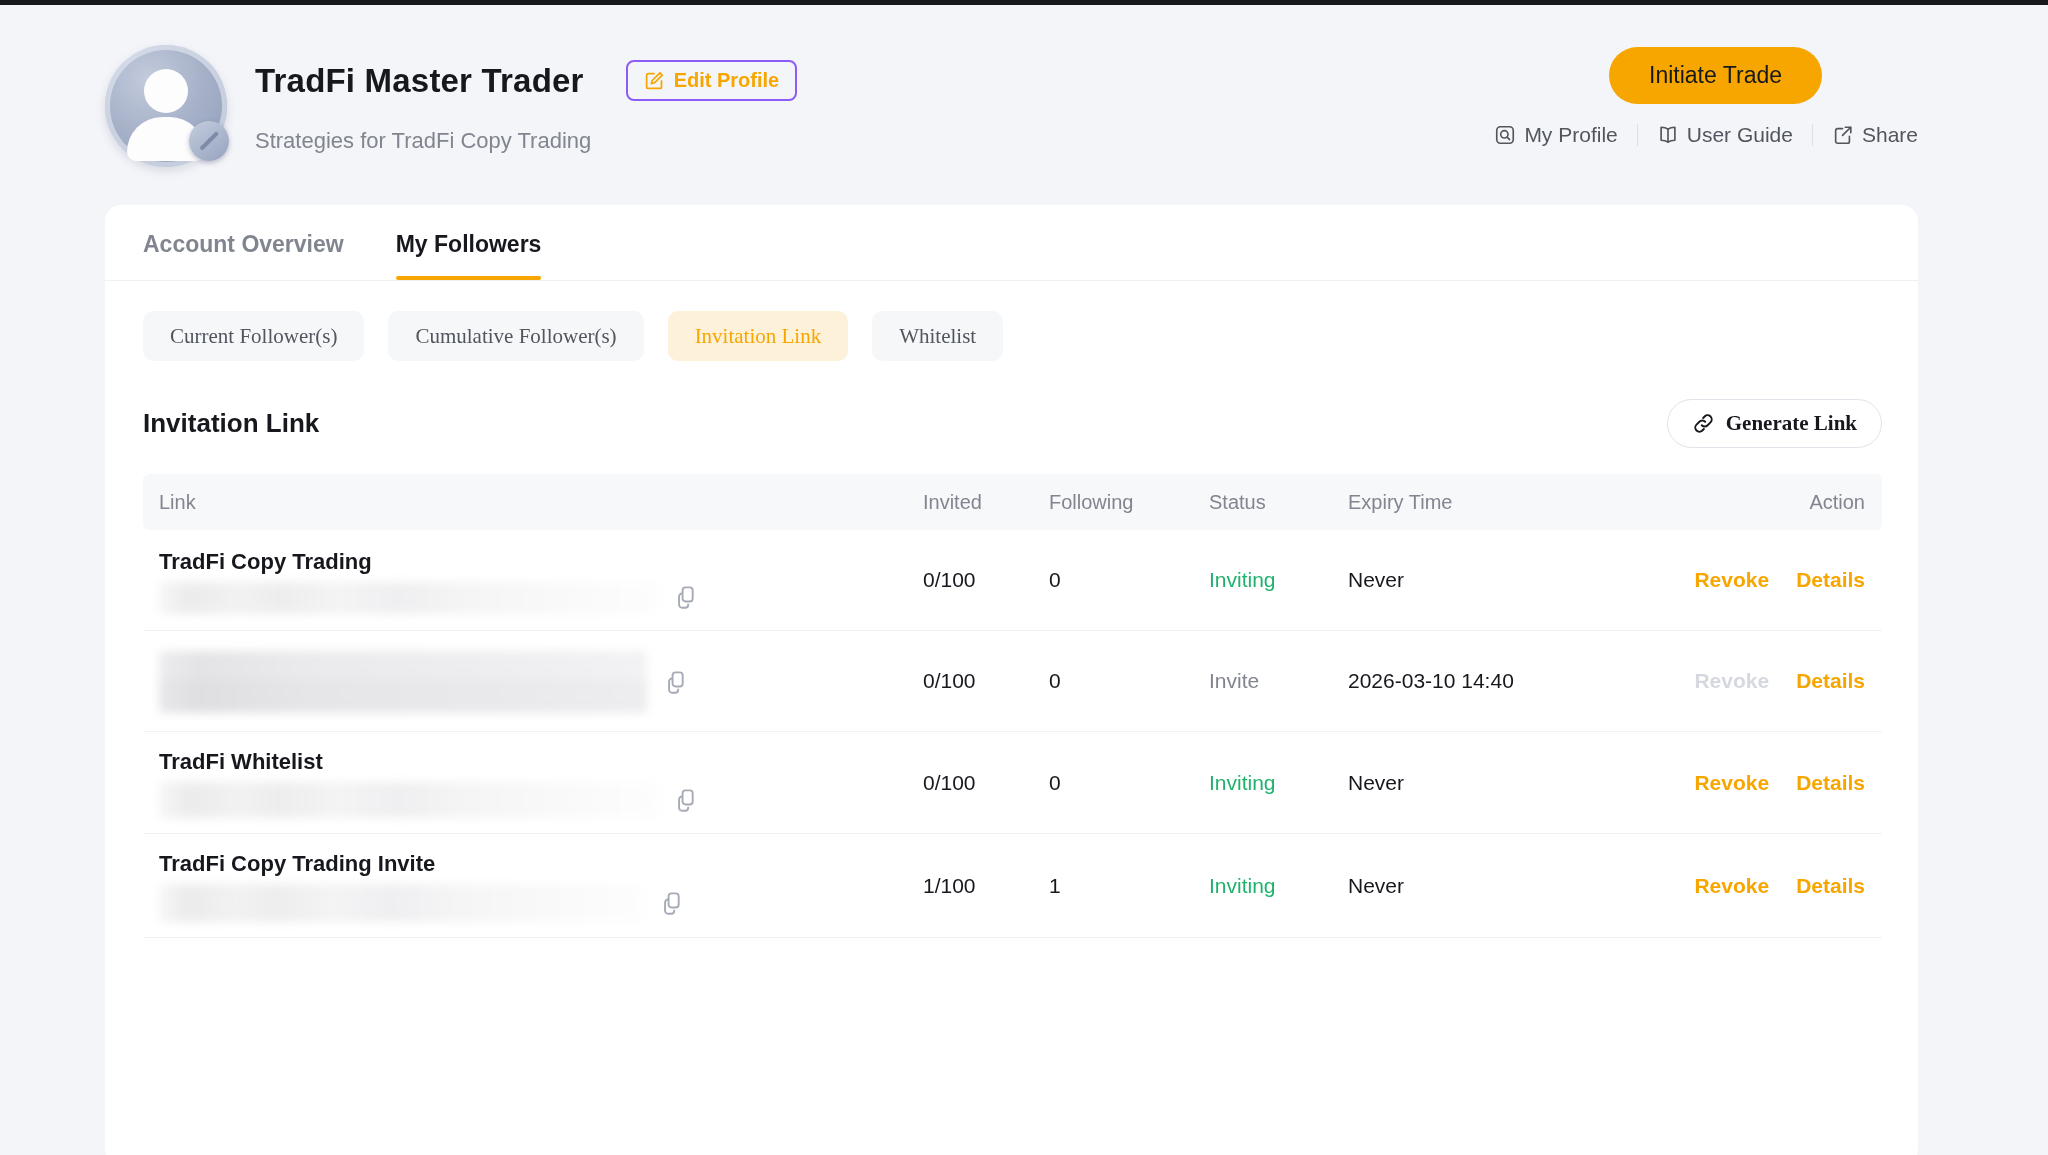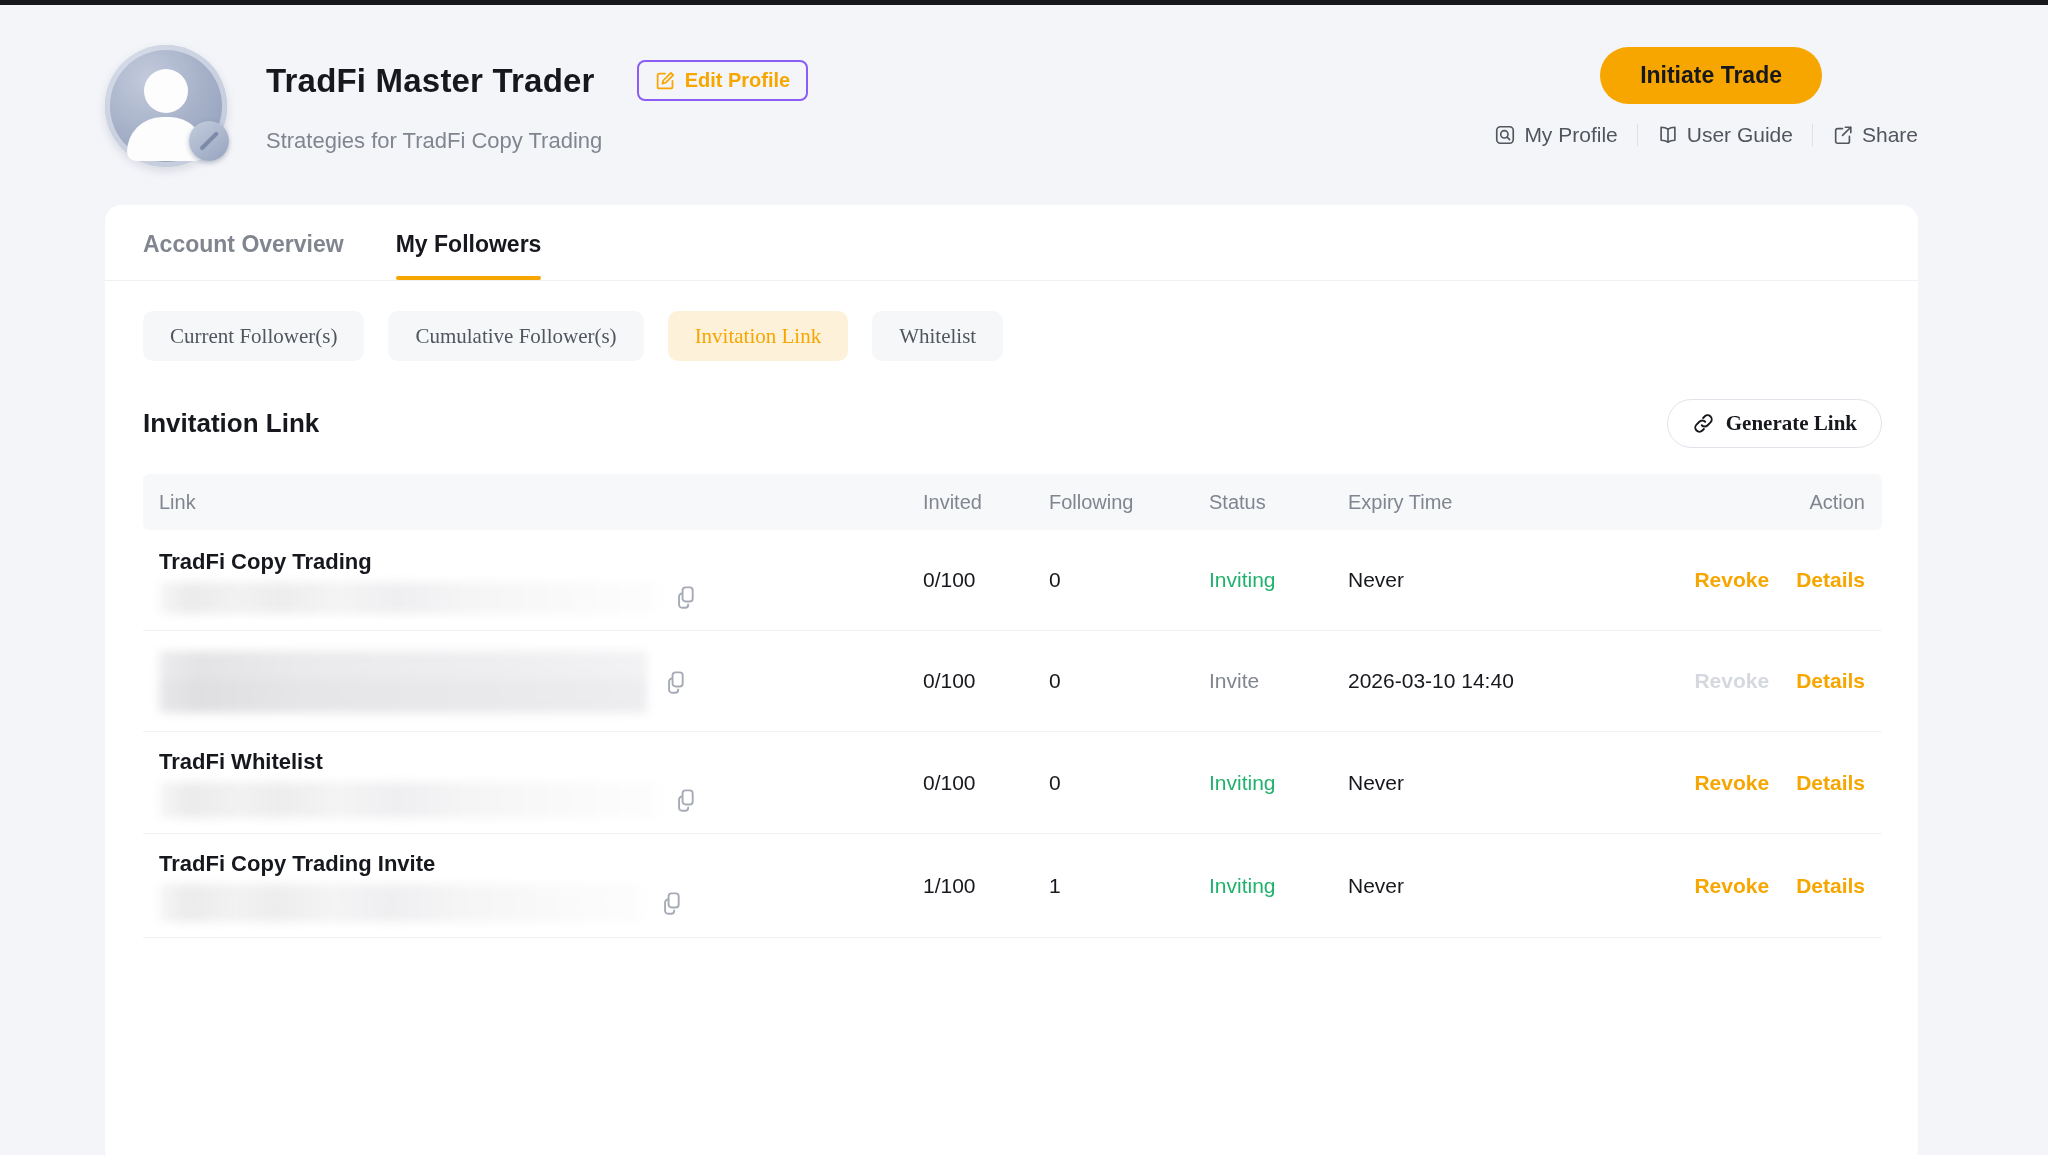--- a/index.html
+++ b/index.html
@@ -11,21 +11,21 @@
     overflow: hidden;
     position: relative;
   }
   .topbar { height: 5px; background: #17181c; width: 100%; }
 
   
   .header {
     display: flex; justify-content: space-between; align-items: flex-start;
     padding: 40px 130px 0 105px;
   }
-  .profile { display: flex; gap: 39px; }
+  .profile { display: flex; gap: 28px; }
   .avatar {
     width: 122px; height: 122px; border-radius: 50%;
     background: radial-gradient(circle at 35% 28%, #c3cbdc 0%, #a7b2c9 45%, #8c99b8 100%);
     box-shadow: inset 0 0 0 5px rgba(235,238,245,.55), 0 4px 10px rgba(80,90,120,.18);
     position: relative; flex-shrink: 0;
   }
   .avatar .person-head {
     position: absolute; left: 39px; top: 24px; width: 44px; height: 44px;
     border-radius: 50%; background: #fdfdfe;
   }
@@ -49,21 +49,21 @@
   .edit-btn {
     display: inline-flex; align-items: center; gap: 9px;
     border: 2px solid #8b5cf6; border-radius: 8px; background: transparent;
     color: #f7a600; font-weight: bold; font-size: 20px;
     padding: 7px 16px; cursor: pointer; font-family: inherit;
   }
   .subtitle { margin-top: 27px; color: #81858f; font-size: 22px; }
 
   .header-right { display: flex; flex-direction: column; align-items: flex-end; padding-top: 2px; }
   .initiate-btn {
-    background: #f7a600; color: #16181d; font-weight: bold; font-size: 23px;
+    background: #f7a600; color: #16181d; font-weight: normal; font-size: 23px;
     border: none; border-radius: 29px; height: 57px; padding: 0 40px;
     cursor: pointer; font-family: inherit; margin-right: 96px;
   }
   .header-links { display: flex; align-items: center; margin-top: 19px; }
   .header-link {
     display: inline-flex; align-items: center; gap: 8px;
     color: #51565e; font-size: 21px; cursor: pointer; background: none; border: none;
     font-family: inherit; padding: 0;
   }
   .hl-sep { width: 1px; height: 22px; background: #dcdfe5; margin: 0 19px; }

